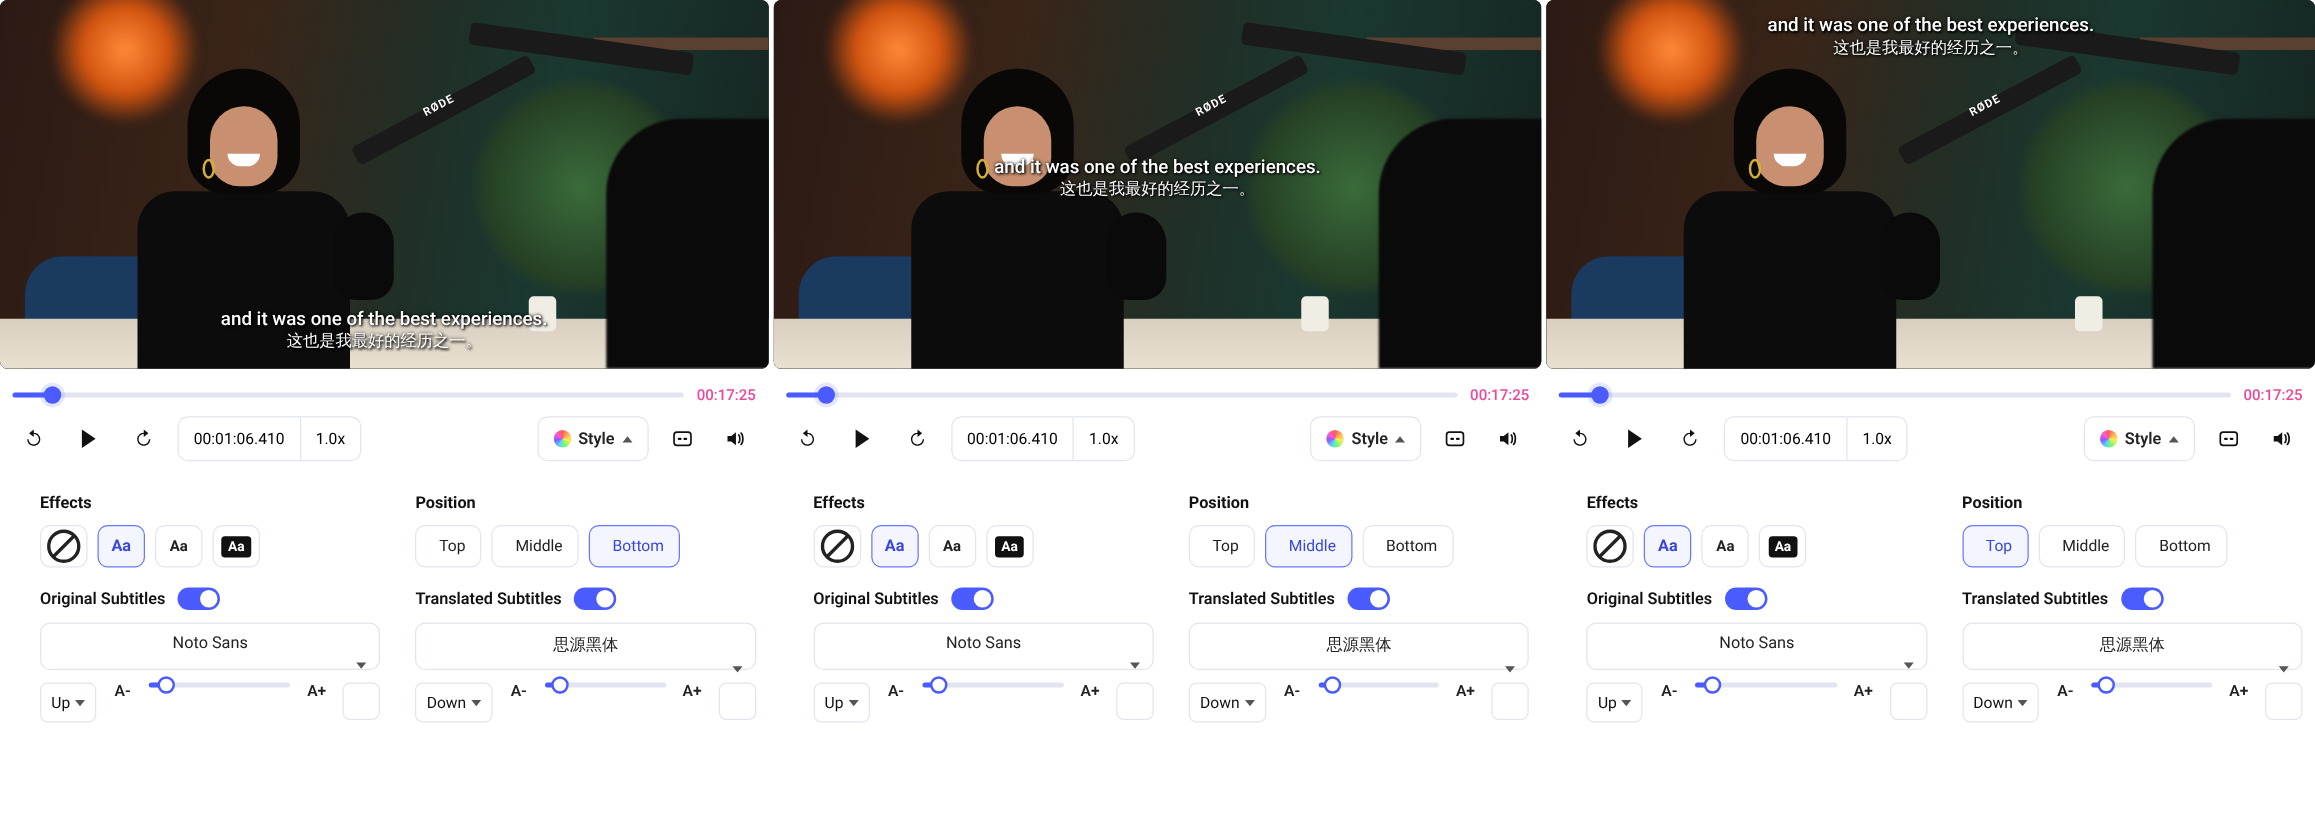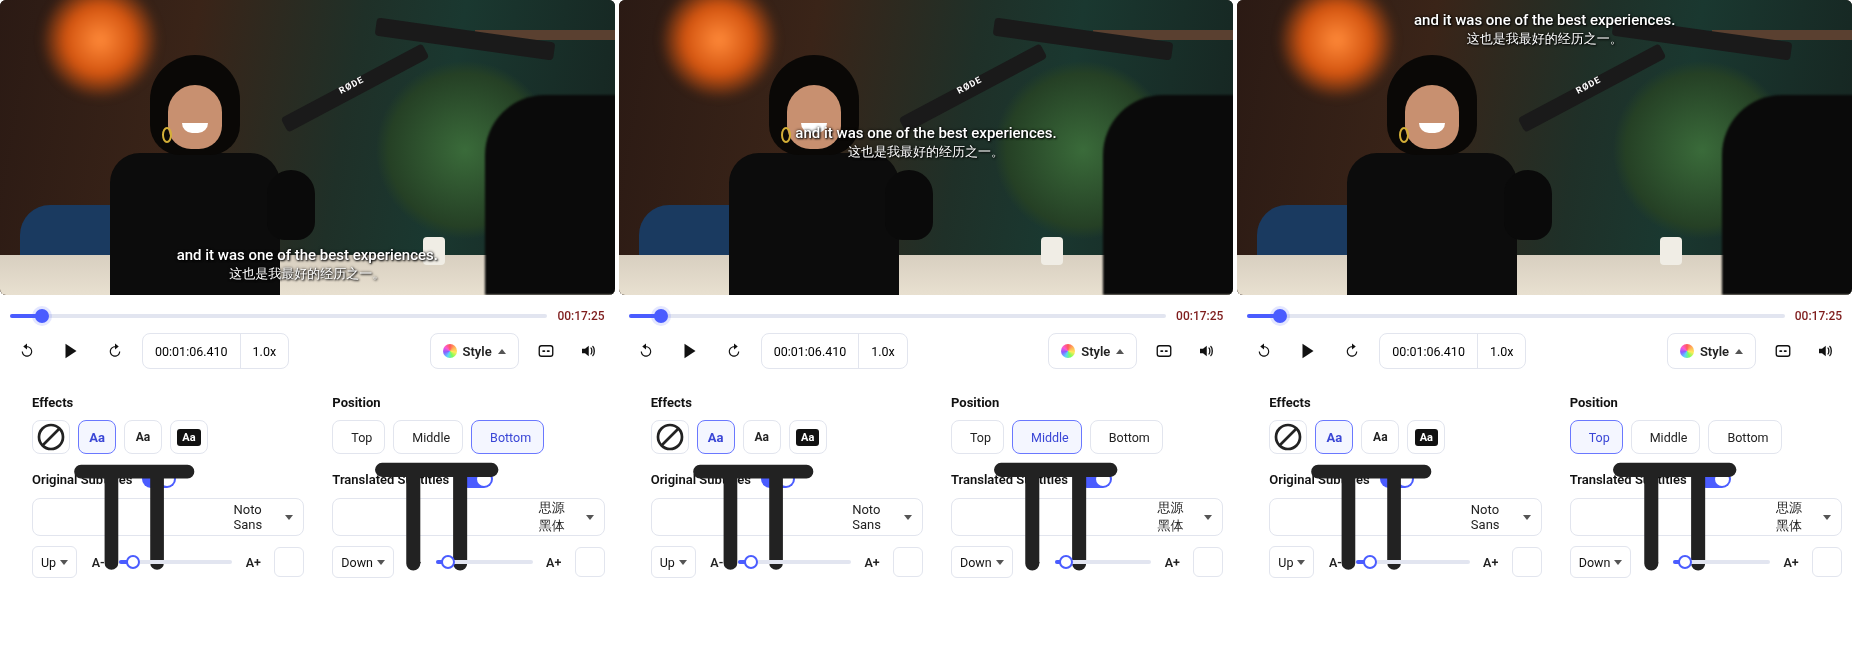--- a/index.html
+++ b/index.html
@@ -32,21 +32,21 @@
   .subs.bottom { bottom: 12px; }
   .subs.middle { top: 48%; transform: translate(-50%, -50%); }
   .subs.top { top: 10px; }
   .sub-line1 { font-size: 15px; font-weight: 500; text-shadow: 0 0 3px #000, 1px 1px 2px #000; line-height:1.35; }
   .sub-line2 { font-size: 13px; font-weight: 500; text-shadow: 0 0 3px #000, 1px 1px 2px #000; line-height:1.35; }
 
   .progress-row { display:flex; align-items:center; padding: 14px 10px 4px 10px; gap:10px; }
   .progress-track { position:relative; flex:1; height:4px; background:#e2e5f0; border-radius:2px; }
   .progress-fill { position:absolute; left:0; top:0; height:100%; background:#4a5cff; border-radius:2px; }
   .progress-thumb { position:absolute; top:50%; width:14px; height:14px; background:#4a5cff; border-radius:50%; transform:translate(-50%,-50%); box-shadow:0 0 0 3px rgba(74,92,255,.15); }
-  .time-total { font-size:12px; color:#7f1d1d; font-weight:500; }
+  .time-total { font-size:12px; color:#ec4899; font-weight:500; }
 
   .ctrl-row { display:flex; align-items:center; padding: 6px 10px 12px 10px; gap:10px; }
   .icon-btn { width:34px; height:34px; display:flex; align-items:center; justify-content:center; border-radius:6px; cursor:pointer; color:#111; }
   .icon-btn svg { width:18px; height:18px; }
   .play-btn svg { width:22px; height:22px; fill:#111; }
   .seg { display:flex; border:1px solid #e2e5ee; border-radius:8px; overflow:hidden; height:36px; align-items:stretch; }
   .seg > div { padding:0 12px; display:flex; align-items:center; font-size:12.5px; color:#000000; }
   .seg > div + div { border-left:1px solid #e2e5ee; }
   .spacer { flex:1; }
   .style-btn { display:flex; align-items:center; gap:6px; border:1px solid #e2e5ee; border-radius:8px; height:36px; padding:0 12px; font-size:13px; font-weight:600; color:#222; cursor:pointer; }
@@ -64,24 +64,24 @@
   .pill.square { width:38px; padding:0; justify-content:center; }
   .aa-outline { font-weight:700; font-size:13px; color:#3a46d6; }
   .aa-plain { font-weight:700; font-size:12px; color:#222; }
   .aa-box { display:inline-flex; align-items:center; justify-content:center; background:#111; color:#fff; font-size:11px; font-weight:700; padding:2px 5px; border-radius:3px; }
 
   .toggle-row { display:flex; align-items:center; gap:10px; margin:16px 0 10px 0; }
   .toggle-label { font-size:13px; font-weight:600; color:#111; }
   .switch { position:relative; width:34px; height:18px; background:#4a5cff; border-radius:10px; cursor:pointer; }
   .switch::after { content:""; position:absolute; top:2px; right:2px; width:14px; height:14px; background:#fff; border-radius:50%; }
 
-  .select { height:38px; border:1px solid #e2e5ee; border-radius:8px; display:flex; align-items:center; padding:0 10px; gap:8px; font-size:13px; color:#222; cursor:pointer; position:relative; }
+  .select { height:38px; border:1px solid #e2e5ee; border-radius:8px; display:flex; align-items:center; padding:0 10px; gap:8px; font-size:13px; color:#222; cursor:pointer; position:relative;flex-direction:column; }
   .select .chev { margin-left:auto; }
 
-  .adjust-row { display:flex; align-items:center; gap:10px; margin-top:10px; }
+  .adjust-row { display:flex; align-items:flex-start; gap:10px; margin-top:10px; }
   .mini-select { height:32px; border:1px solid #e2e5ee; border-radius:6px; display:flex; align-items:center; padding:0 8px; gap:4px; font-size:12.5px; cursor:pointer; }
   .sz { font-size:12.5px; font-weight:600; color:#222; width:22px; text-align:center; }
   .slider { flex:1; position:relative; height:4px; background:#e2e5f0; border-radius:2px; min-width:60px; }
   .slider .sfill { position:absolute; left:0; top:0; height:100%; background:#4a5cff; border-radius:2px; }
   .slider .sthumb { position:absolute; top:50%; width:14px; height:14px; border:2px solid #4a5cff; background:#fff; border-radius:50%; transform:translate(-50%,-50%); }
   .color-swatch { width:30px; height:30px; border:1px solid #e2e5ee; border-radius:6px; background:#fff; cursor:pointer; }
 
   .chev { width:0; height:0; border-left:4px solid transparent; border-right:4px solid transparent; border-top:5px solid #555; display:inline-block; }
   .chev.up { transform:rotate(180deg); }
 </style>

